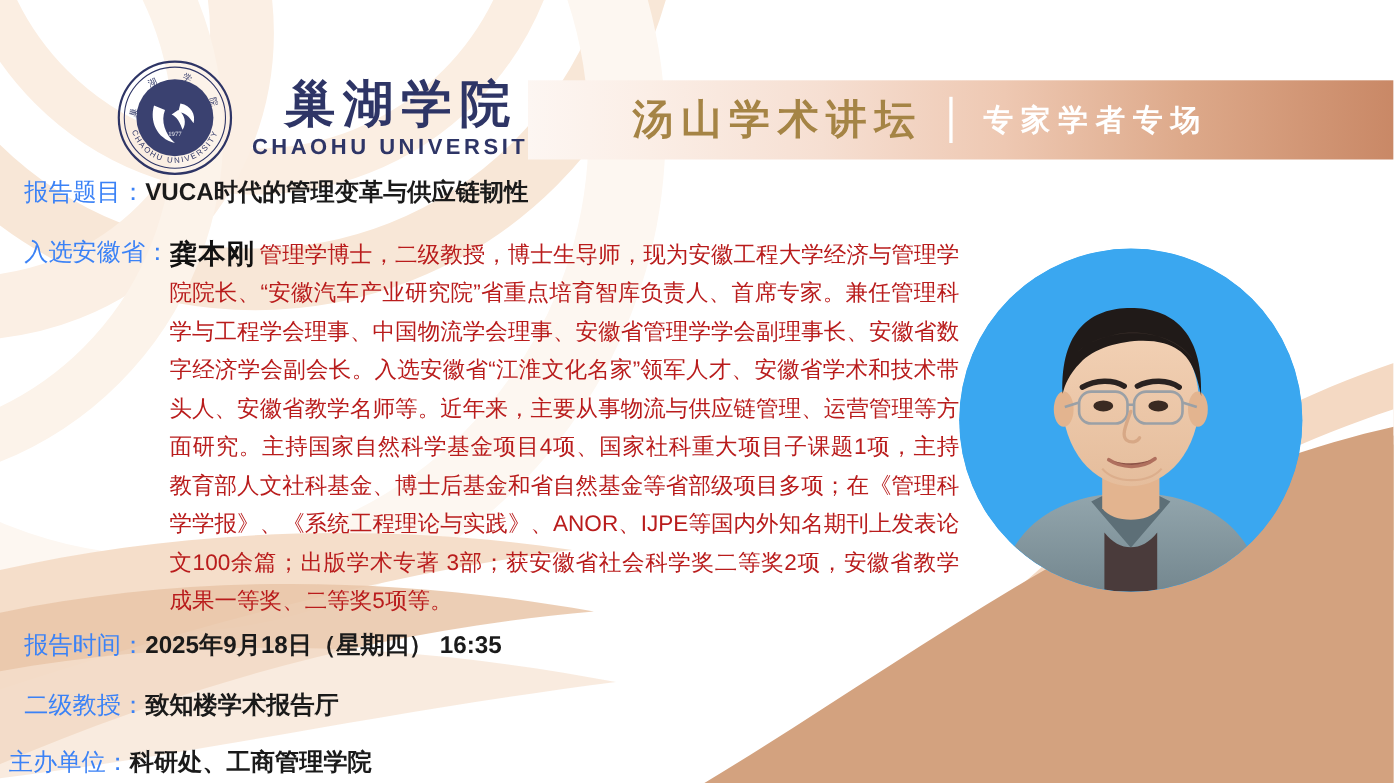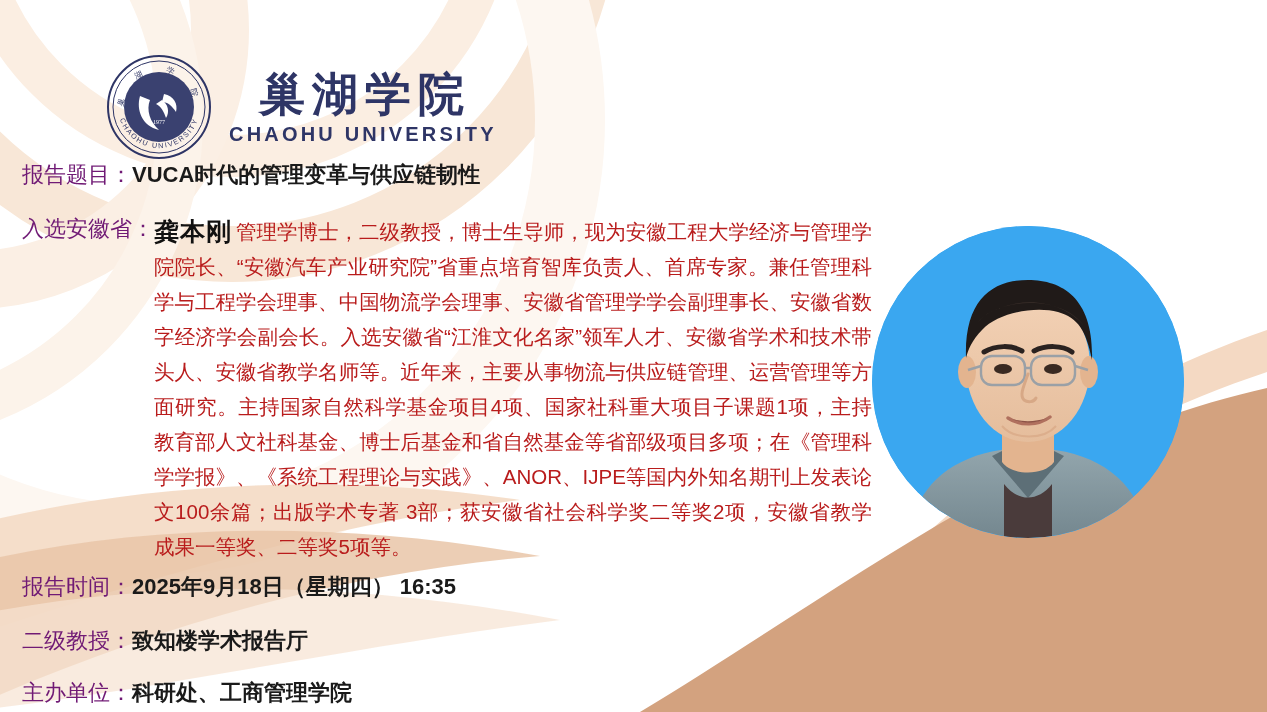--- a/index.html
+++ b/index.html
@@ -38,21 +38,21 @@
   }
   .banner-div{width:3px;height:42px;background:#ffffff;margin:0 28px 0 24px;flex:0 0 auto;}
   .banner-sub{
     font-family:"DejaVu Serif","Liberation Serif",serif;
     font-size:27px;font-weight:700;color:#ffffff;letter-spacing:7px;white-space:nowrap;
   }
 
   
   .row{position:absolute;display:flex;align-items:flex-start;}
   .label{
-    font-size:22px;color:#701a75;font-weight:400;white-space:nowrap;
+    font-size:22px;color:#3b82f6;font-weight:400;white-space:nowrap;
     letter-spacing:0px;flex:0 0 auto;line-height:30px;
   }
   .value-bold{
     font-size:22px;color:#1a1a1a;font-weight:700;white-space:nowrap;line-height:30px;
   }
 
   #row-title{left:22px;top:160px;}
   #row-bio{left:22px;top:214px;width:860px;}
 
   .bio-block{position:relative;width:718px;margin-left:0;}
@@ -60,21 +60,21 @@
     font-size:25px;font-weight:700;color:#111;letter-spacing:1px;
     float:left;line-height:35px;margin-right:4px;
   }
   .bio-text{
     font-size:20.5px;color:#b91c1c;line-height:35px;text-align:justify;
     text-justify:inter-ideograph;font-weight:400;
   }
 
   #row-time{left:22px;top:572px;}
   #row-place{left:22px;top:626px;}
-  #row-host{left:22px;top:678px;}
+  #row-host{left:8px;top:678px;}
 
   
   .portrait{
     position:absolute;left:872px;top:226px;width:312px;height:312px;border-radius:50%;
     overflow:hidden;background:#3aa7f0;
   }
   .portrait svg{display:block;}
 </style>
 </head>
 <body>
@@ -140,20 +140,25 @@
             <textPath href="#ringTop" startOffset="50%" text-anchor="middle">巢 湖 学 院</textPath>
           </text>
         </svg>
       </div>
       <div class="school-text">
         <div class="school-cn">巢湖学院</div>
         <div class="school-en">CHAOHU UNIVERSITY</div>
       </div>
     </div>
 
+    <div class="banner">
+      <span class="banner-main">汤山学术讲坛</span>
+      <span class="banner-div"></span>
+      <span class="banner-sub">专家学者专场</span>
+    </div>
   </div>
 
   <div class="row" id="row-title">
     <span class="label">报告题目：</span>
     <span class="value-bold">VUCA时代的管理变革与供应链韧性</span>
   </div>
 
   <div class="row" id="row-bio">
     <span class="label">入选安徽省：</span>
     <div class="bio-block">

